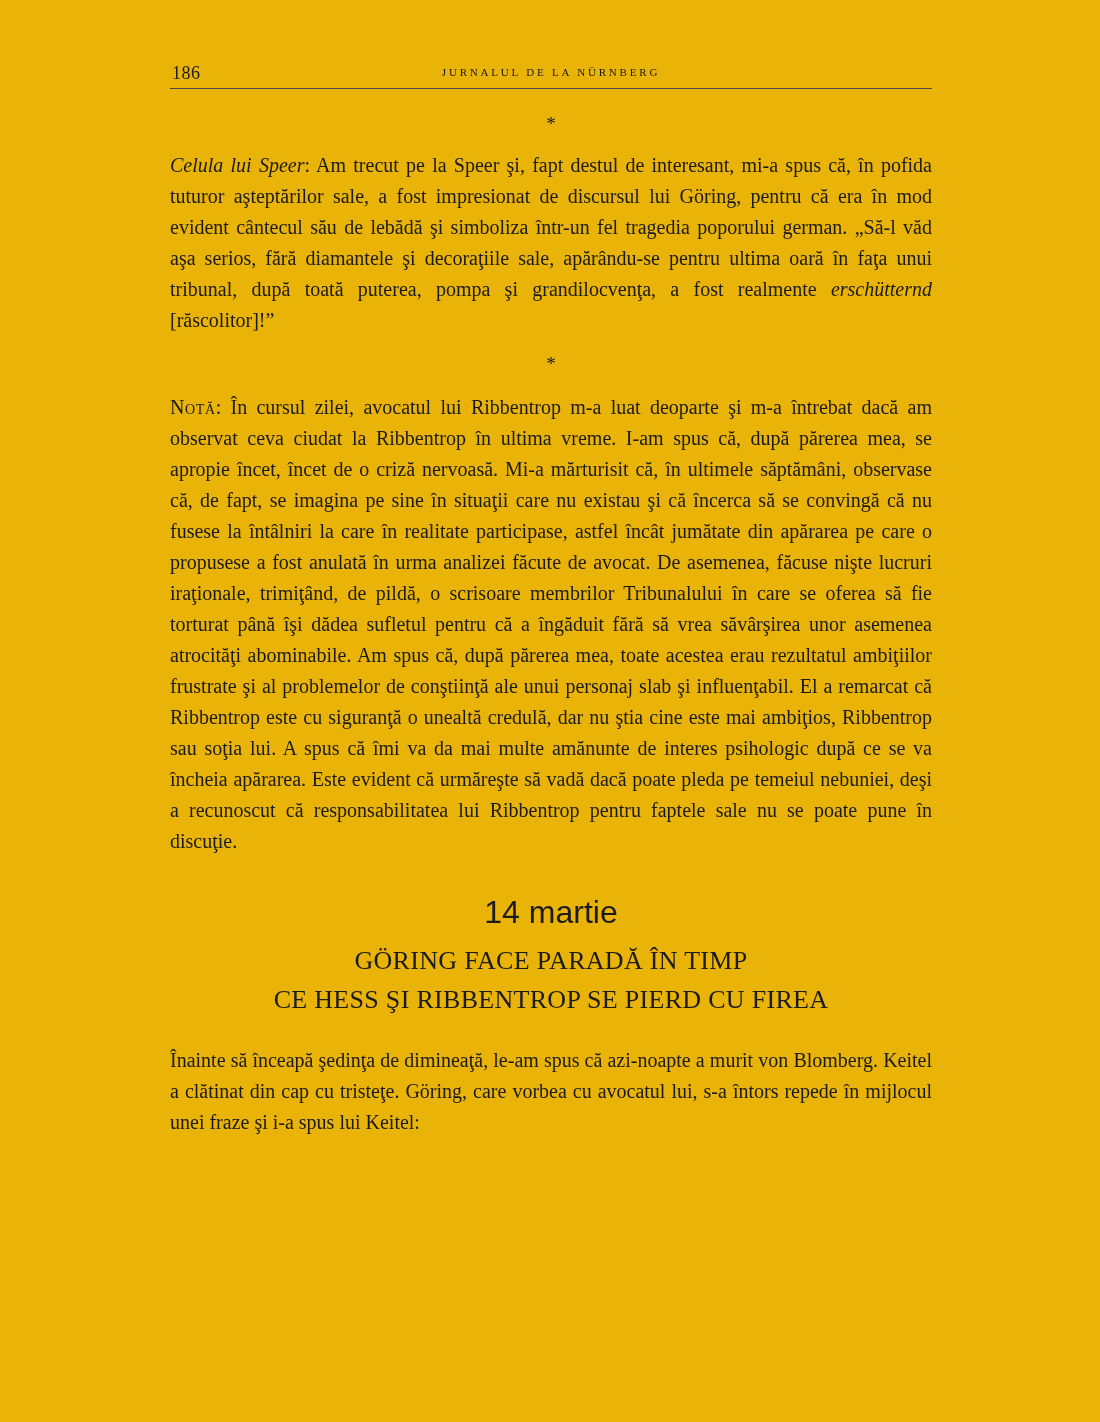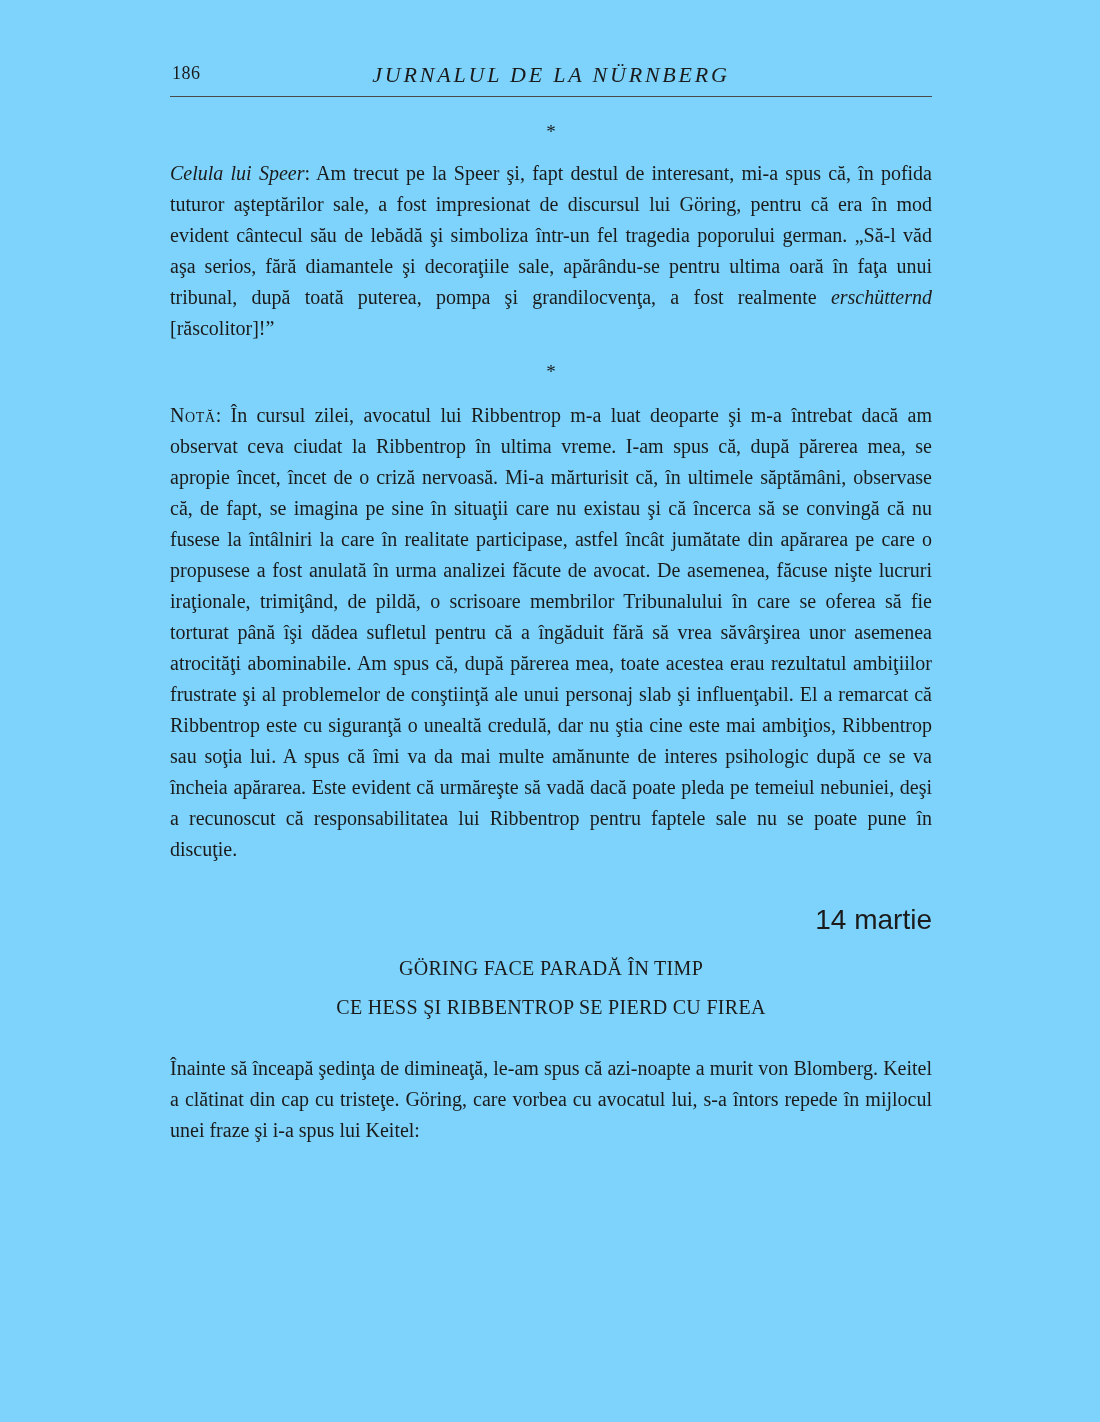--- a/index.html
+++ b/index.html
@@ -10,21 +10,21 @@
   body {
     width: 1100px;
     height: 1422px;
     background: #ffffff;
     font-family: "Liberation Serif", "DejaVu Serif", serif;
   }
   .page {
     position: relative;
     width: 1100px;
     height: 1422px;
-    background: #7dd3fc;
+    background: #eab308;
     color: #1b1b1b;
     overflow: hidden;
   }
   .content {
     position: absolute;
     left: 170px;
     top: 62px;
     width: 762px;
   }
   .page-header {
@@ -34,23 +34,22 @@
     border-bottom: 1.5px solid #4a4a4a;
   }
   .page-num {
     position: absolute;
     left: 2px;
     top: 1px;
     font-size: 18px;
     letter-spacing: 0.5px;
   }
   .running-title {
-    font-size: 22px;
+    font-size: 11px;
     letter-spacing: 2.8px;
-    font-style: italic;
   }
   .body-text {
     margin-top: 24px;
     font-size: 20px;
     line-height: 31px;
     text-align: justify;
   }
   p.para {
     margin: 0;
   }
@@ -64,29 +63,29 @@
     font-size: 19px;
     line-height: 22px;
     margin: 13px 0 15px 0;
   }
   .sep.second {
     margin: 17px 0 17px 0;
   }
   .date-heading {
     font-family: "Liberation Sans", "DejaVu Sans", sans-serif;
     font-weight: 400;
-    font-size: 28px;
+    font-size: 32px;
     line-height: 30px;
-    text-align: right;
+    text-align: center;
     margin: 40px 0 8px 0;
     color: #1b1b1b;
   }
   .chapter-title {
     font-weight: 400;
-    font-size: 20px;
+    font-size: 26px;
     line-height: 39px;
     letter-spacing: 0.3px;
     text-align: center;
     margin: 14px 0 0 0;
     color: #1b1b1b;
   }
   .title-line { display: block; }
   .after-title {
     margin-top: 26px !important;
   }

